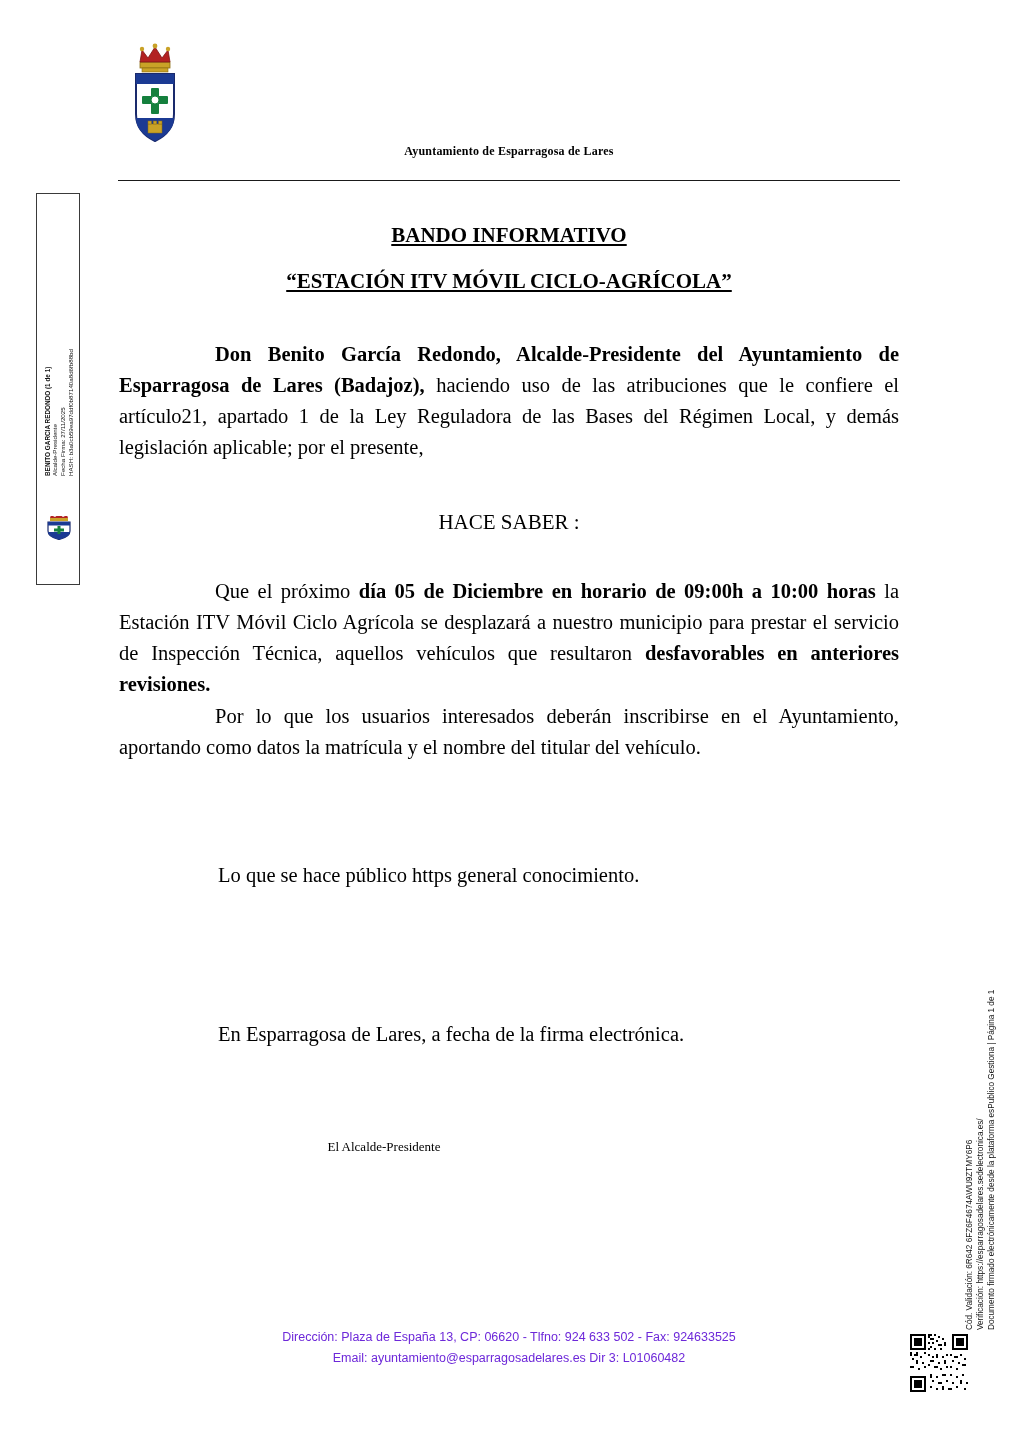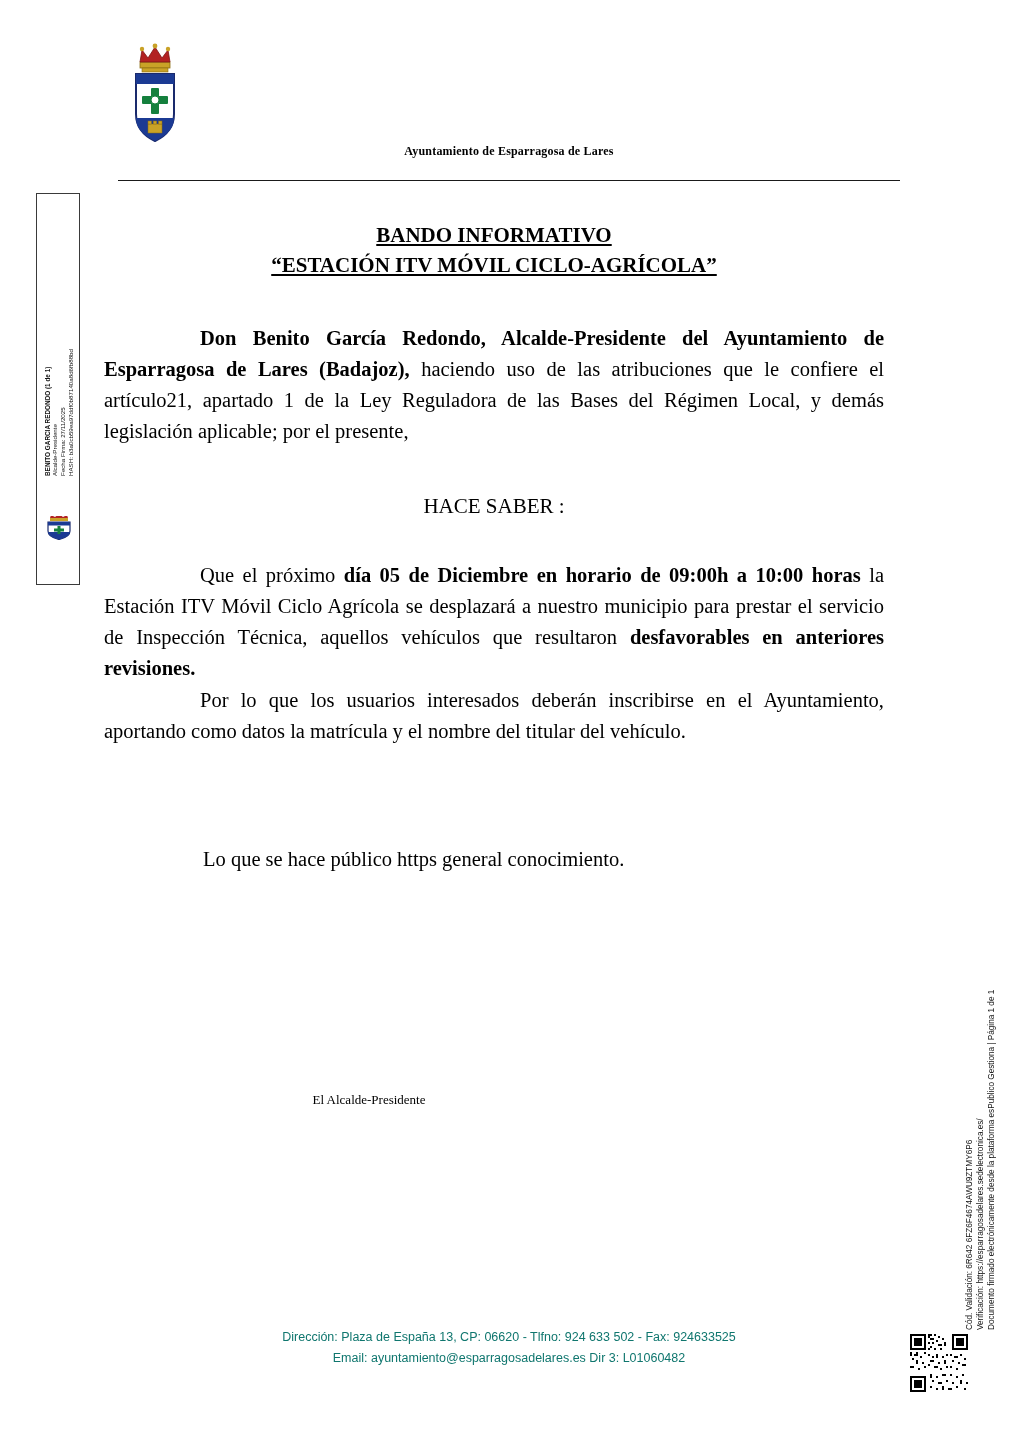--- a/index.html
+++ b/index.html
@@ -86,33 +86,33 @@
     position: absolute;
     left: 7px;
     bottom: 44px;
     width: 30px;
     height: 24px;
   }
 
   
   .doc {
     position: absolute;
-    left: 103px;
+    left: 118px;
     top: 200px;
     width: 782px;
   }
   .title-block {
     text-align: center;
     font-weight: bold;
     font-size: 21px;
     line-height: 30px;
     margin-top: 20px;
   }
   .title-line1 { text-decoration: underline; }
-  .title-line2 { text-decoration: underline; }
+  .title-line2 { text-decoration: underline; margin-top: 16px; }
 
   p.para {
     font-size: 20.5px;
     line-height: 31px;
     text-align: justify;
     margin: 1px;
     text-indent: 96px;
   }
   .b { font-weight: bold; }
 
@@ -176,21 +176,21 @@
   
   .footer {
     position: absolute;
     left: 118px;
     top: 1327px;
     width: 782px;
     text-align: center;
     font-family: "Liberation Sans", sans-serif;
     font-size: 12.5px;
     line-height: 21px;
-    color: #0f766e;
+    color: #6d28d9;
   }
 </style>
 </head>
 <body>
 
 <div class="header">
 
   <div class="crest">
     <svg viewBox="0 0 62 104" width="62" height="104" xmlns="http://www.w3.org/2000/svg">
 
@@ -266,20 +266,21 @@
   <p class="para"><span>Que el próximo </span><span class="b">día 05 de Diciembre en horario de 09:00h a 10:00 horas</span><span> la Estación ITV Móvil Ciclo Agrícola se desplazará a nuestro municipio para prestar el servicio de Inspección Técnica, aquellos vehículos que resultaron </span><span class="b">desfavorables en anteriores revisiones.</span></p>
 
   <p class="para">Por lo que los usuarios interesados deberán inscribirse en el Ayuntamiento, aportando como datos  la matrícula y el nombre del titular del vehículo.</p>
 
   <div class="gap-4"></div>
 
   <div class="plain-line">Lo que se hace público https general conocimiento.</div>
 
   <div class="gap-5"></div>
 
+  <div class="plain-line">En Esparragosa de Lares, a fecha de la firma electrónica.</div>
 
   <div class="gap-6"></div>
 
   <div class="sign-block">
     <div>El Alcalde-Presidente</div>
   </div>
 </div>
 
 <div class="right-vert">
   <div class="right-vert-inner">

